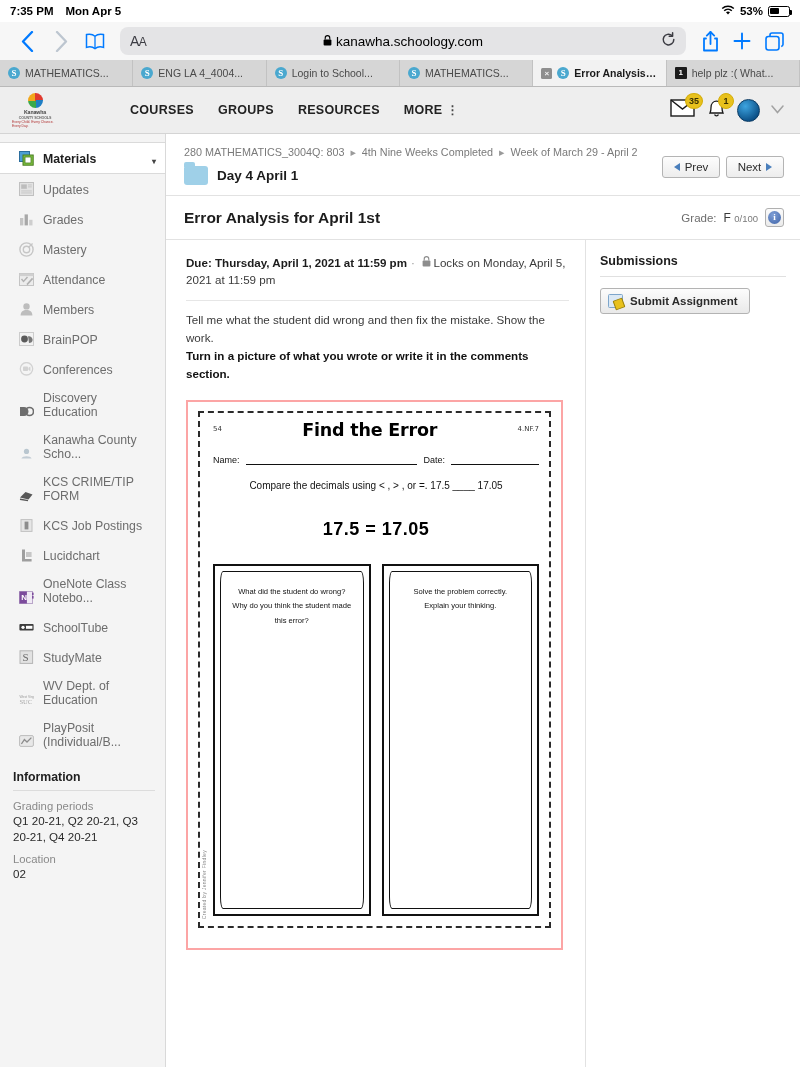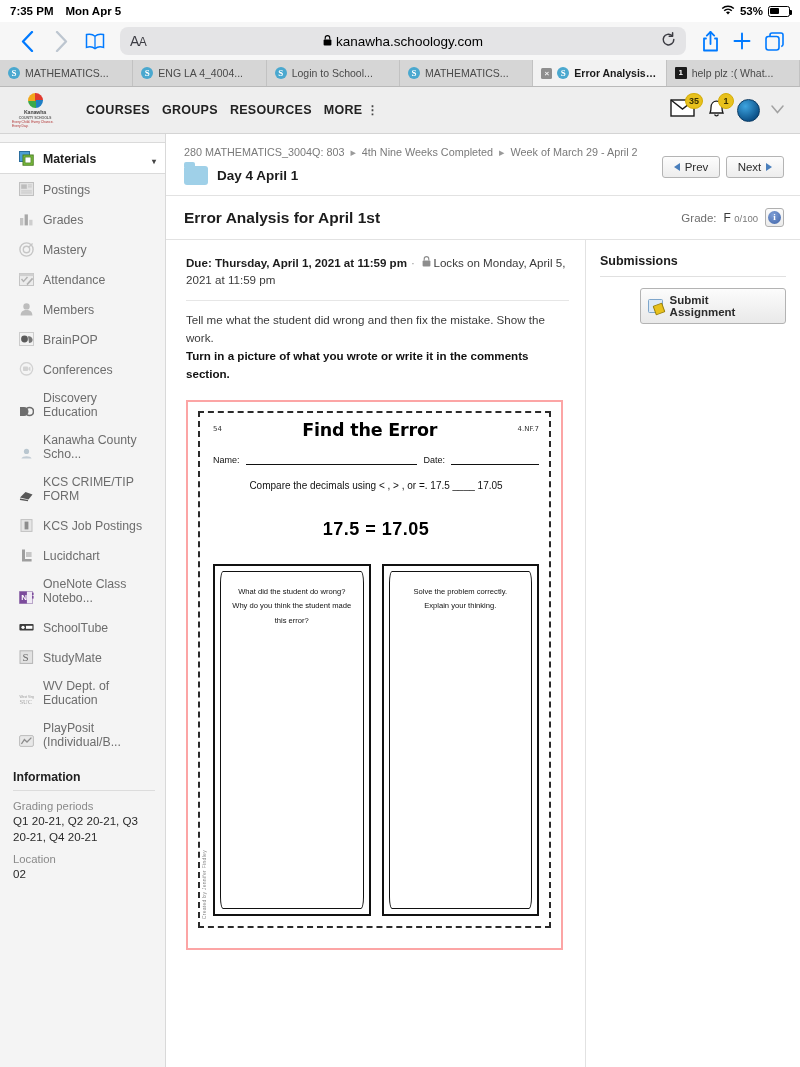--- a/index.html
+++ b/index.html
@@ -105,21 +105,21 @@
     width: 46px; height: 40px; display: flex; flex-direction: column;
     align-items: center; justify-content: center;
   }
   .logo-mark {
     width: 15px; height: 15px; border-radius: 50%;
     background: conic-gradient(#e03a2f 0deg 90deg, #1f7ec4 90deg 180deg,
                                #3aa94a 180deg 270deg, #f2a71b 270deg 360deg);
   }
   .logo-text { font-size: 5.2px; color: #444; font-weight: bold; margin-top: 1px; letter-spacing: -0.1px;}
   .logo-sub { font-size: 3.4px; color: #b03030; }
-  .nav-links { display: flex; gap: 12px; margin-left: 28px; }
+  .nav-links { display: flex; gap: 24px; margin-left: 72px; }
   .nav-link {
     font-size: 12.5px; font-weight: bold; color: #222; letter-spacing: 0.3px;
   }
   .nav-more { display: flex; align-items: center; gap: 4px; }
   .kebab { font-size: 12px; color: #444; letter-spacing: -1px; }
   .nav-right { margin-left: auto; display: flex; align-items: center; gap: 11px; padding-right: 4px;}
   .icon-badge-wrap { position: relative; }
   .badge {
     position: absolute; top: -6px; right: -8px;
     min-width: 16px; height: 16px; padding: 0 3px;
@@ -310,21 +310,21 @@
   }
 
   .subs-head {
     font-size: 12.5px; font-weight: bold; color: #1c1c1c; padding-bottom: 8px;
     border-bottom: 1px solid #e0e0e0;
   }
   .submit-btn {
     margin-top: 11px; display: inline-flex; align-items: center; gap: 7px;
     padding: 5px 11px 5px 7px; border: 1px solid #b3b3b3; border-radius: 3px;
     background: linear-gradient(#fcfcfc, #e9e9e9);
-    font-size: 11.5px; font-weight: bold; color: #2b2b2b; margin-left: 40px;
+    font-size: 11.5px; font-weight: bold; color: #2b2b2b;
   }
   .submit-ic {
     width: 15px; height: 14px; background: #dce9f5;
     border: 1px solid #7ea6cb; border-radius: 1.5px; position: relative;
   }
   .submit-ic::after {
     content: ""; position: absolute; right: -2px; bottom: -2px;
     width: 8px; height: 8px; background: #e8c11c; border: 1px solid #9b8109;
     border-radius: 1px; transform: rotate(-20deg);
   }
@@ -499,21 +499,21 @@
       <span class="sicon">
         <svg width="15" height="14" viewBox="0 0 15 14">
             <rect x="0.5" y="0.5" width="14" height="13" fill="#e3e3e3" stroke="#c0c0c0"></rect>
             <rect x="2.2" y="2.4" width="5.6" height="4.4" fill="#bdbdbd"></rect>
             <rect x="9" y="2.4" width="3.8" height="1.1" fill="#c9c9c9"></rect>
             <rect x="9" y="4.3" width="3.8" height="1.1" fill="#c9c9c9"></rect>
             <rect x="2.2" y="8.4" width="10.6" height="1.1" fill="#c9c9c9"></rect>
             <rect x="2.2" y="10.4" width="10.6" height="1.1" fill="#c9c9c9"></rect>
           </svg>
       </span>
-      <span>Postings</span>
+      <span>Updates</span>
     </div>
 
     <div class="side-item">
       <span class="sicon">
         <svg width="15" height="14" viewBox="0 0 15 14">
             <rect x="1" y="6" width="3.3" height="7.4" fill="#c4c4c4"></rect>
             <rect x="5.6" y="2.4" width="3.3" height="11" fill="#a8a8a8"></rect>
             <rect x="10.2" y="7.8" width="3.3" height="5.6" fill="#cecece"></rect>
           </svg>
       </span>

